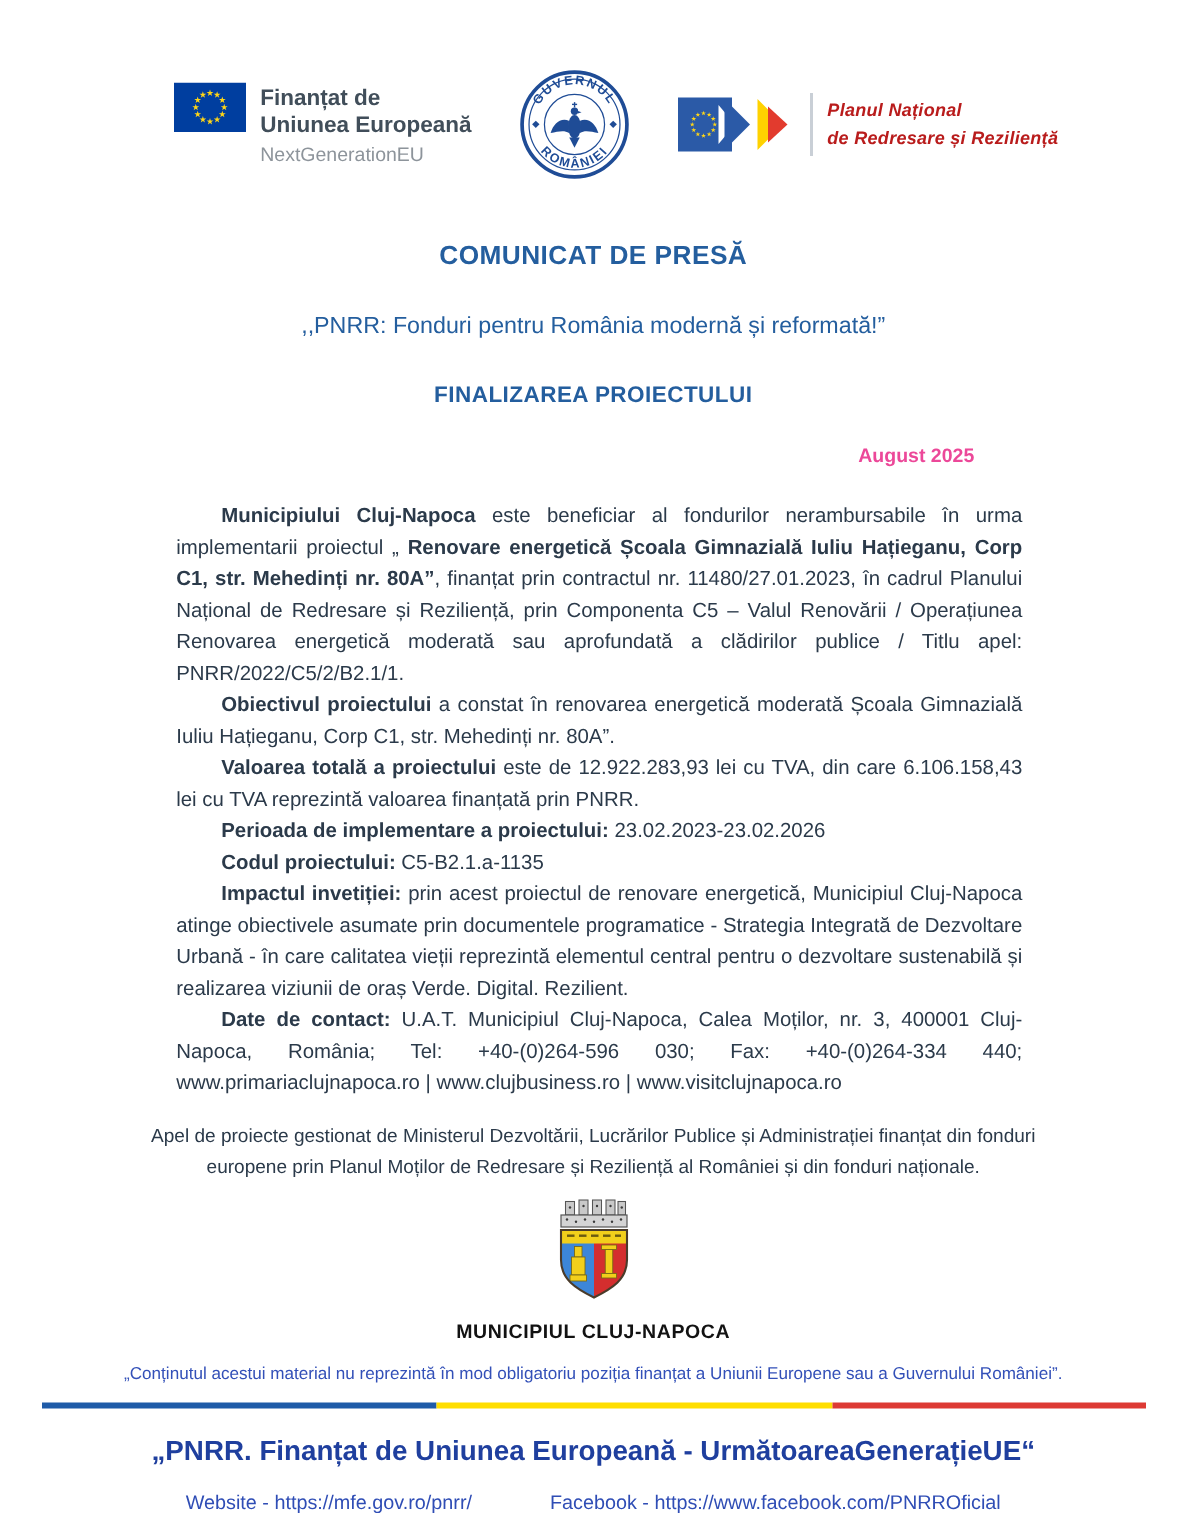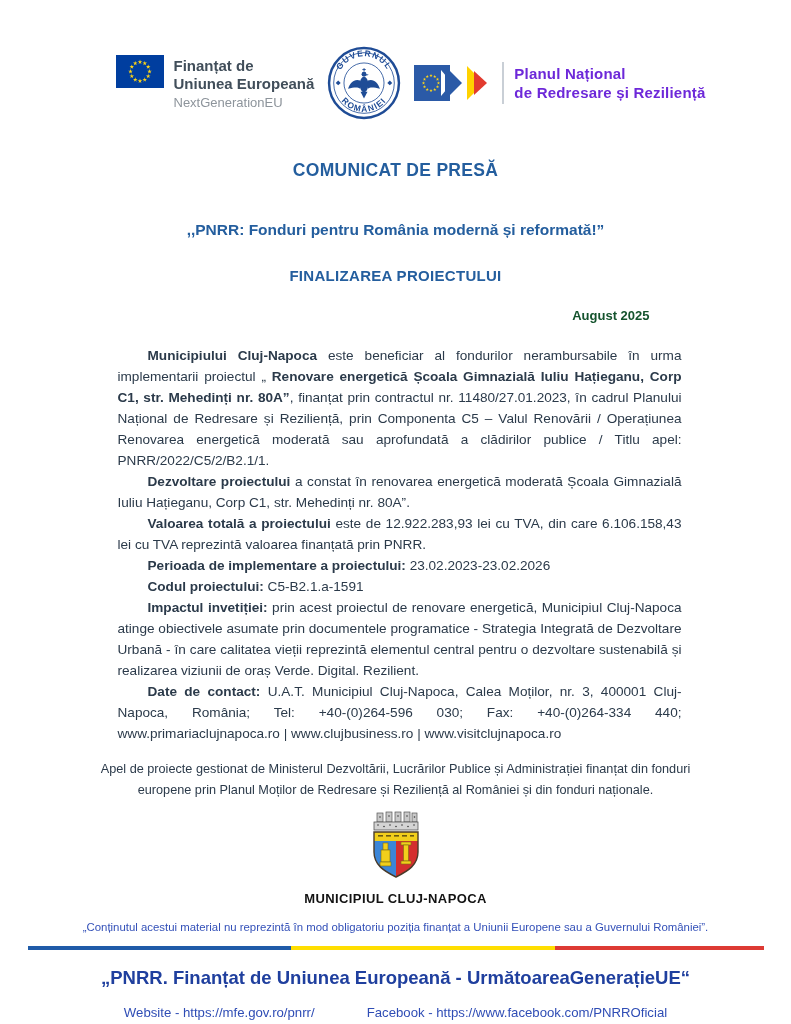--- a/index.html
+++ b/index.html
@@ -18,26 +18,26 @@
     display: flex; justify-content: space-between; align-items: center;
     padding: 46px 58px 0 88px;
     height: 120px;
   }
   .eu-logo { display: flex; align-items: flex-start; gap: 10px; }
   .eu-text { padding-top: 2px; }
   .eu-text .b { font-weight: bold; font-size: 15px; line-height: 18px; color: #414e5a; }
   .eu-text .sub { font-size: 13px; line-height: 19px; color: #8d949b; }
   .pnrr-logo { display: flex; align-items: center; }
   .pnrr-divider { width: 2px; height: 42px; background: #c9cfd6; margin: 0 10px 0 8px; }
-  .pnrr-text { font-weight: bold; font-size: 15px; line-height: 19px; color: #6d28d9; letter-spacing: 0.2px; }
+  .pnrr-text { font-weight: bold; font-size: 12px; line-height: 19px; color: #b91c1c; letter-spacing: 0.2px; font-style: italic; }
   
   .title-main { text-align: center; margin-top: 40px; font-size: 17.5px; font-weight: bold; color: #245e9e; letter-spacing: 0.3px; }
-  .title-sub { text-align: center; margin-top: 40px; font-size: 15.5px; font-weight: bold; color: #245e9e; }
+  .title-sub { text-align: center; margin-top: 28px; font-size: 15.5px; font-weight: normal; color: #245e9e; }
   .title-section { text-align: center; margin-top: 28px; font-size: 15px; font-weight: bold; color: #245e9e; letter-spacing: 0.3px; }
-  .date-line { text-align: right; padding-right: 114px; margin-top: 24px; font-size: 13px; font-weight: bold; color: #14532d; }
+  .date-line { text-align: right; padding-right: 114px; margin-top: 24px; font-size: 13px; font-weight: bold; color: #ec4899; }
   
   .doc-body { margin: 22px 82px 0 90px; text-align: justify; font-size: 13.6px; line-height: 21px; color: #2b3a4a; }
   .doc-body p { text-indent: 30px; }
   .doc-body b { font-weight: bold; }
   .funding-note { margin: 15px auto 0; max-width: 612px; text-align: center; font-size: 12.7px; line-height: 21px; color: #2b3a4a; }
   
   .arms-block { margin-top: 8px; text-align: center; }
   .municipality { margin-top: 4px; text-align: center; font-size: 13px; font-weight: bold; color: #121212; letter-spacing: 0.4px; }
   
   .disclaimer { margin-top: 15px; text-align: center; font-size: 11.4px; color: #3350b8; }
@@ -142,24 +142,24 @@
     </div>
   </div>
 
   <div class="title-main">COMUNICAT DE PRESĂ</div>
   <div class="title-sub">,,PNRR: Fonduri pentru România modernă și reformată!”</div>
   <div class="title-section">FINALIZAREA PROIECTULUI</div>
   <div class="date-line">August 2025</div>
 
   <div class="doc-body">
     <p><b>Municipiului Cluj-Napoca</b><span> este beneficiar al fondurilor nerambursabile în urma implementarii proiectul „ </span><b>Renovare energetică Școala Gimnazială Iuliu Hațieganu, Corp C1, str. Mehedinți nr. 80A”</b><span>, finanțat prin contractul nr. 11480/27.01.2023, în cadrul Planului Național de Redresare și Reziliență, prin Componenta C5 – Valul Renovării / Operațiunea Renovarea energetică moderată sau aprofundată a clădirilor publice / Titlu apel: PNRR/2022/C5/2/B2.1/1.</span></p>
-    <p><b>Dezvoltare proiectului</b><span> a constat în renovarea energetică moderată Școala Gimnazială Iuliu Hațieganu, Corp C1, str. Mehedinți nr. 80A”.</span></p>
+    <p><b>Obiectivul proiectului</b><span> a constat în renovarea energetică moderată Școala Gimnazială Iuliu Hațieganu, Corp C1, str. Mehedinți nr. 80A”.</span></p>
     <p><b>Valoarea totală a proiectului</b><span> este de 12.922.283,93 lei cu TVA, din care 6.106.158,43 lei cu TVA reprezintă valoarea finanțată prin PNRR.</span></p>
     <p><b>Perioada de implementare a proiectului:</b><span> 23.02.2023-23.02.2026</span></p>
-    <p><b>Codul proiectului:</b><span> C5-B2.1.a-1591</span></p>
+    <p><b>Codul proiectului:</b><span> C5-B2.1.a-1135</span></p>
     <p><b>Impactul invetiției:</b><span> prin acest proiectul de renovare energetică, Municipiul Cluj-Napoca atinge obiectivele asumate prin documentele programatice - Strategia Integrată de Dezvoltare Urbană - în care calitatea vieții reprezintă elementul central pentru o dezvoltare sustenabilă și realizarea viziunii de oraș Verde. Digital. Rezilient.</span></p>
     <p><b>Date de contact:</b><span> U.A.T. Municipiul Cluj-Napoca, Calea Moților, nr. 3, 400001 Cluj-Napoca, România; Tel: +40-(0)264-596 030; Fax: +40-(0)264-334 440; www.primariaclujnapoca.ro | www.clujbusiness.ro | www.visitclujnapoca.ro</span></p>
   </div>
 
   <p class="funding-note">Apel de proiecte gestionat de Ministerul Dezvoltării, Lucrărilor Publice și Administrației finanțat din fonduri europene prin Planul Moților de Redresare și Reziliență al României și din fonduri naționale.</p>
 
   <div class="arms-block">
     <svg width="56" height="74" viewBox="0 0 56 74">
       <defs>
         <clipPath id="shieldClip">

